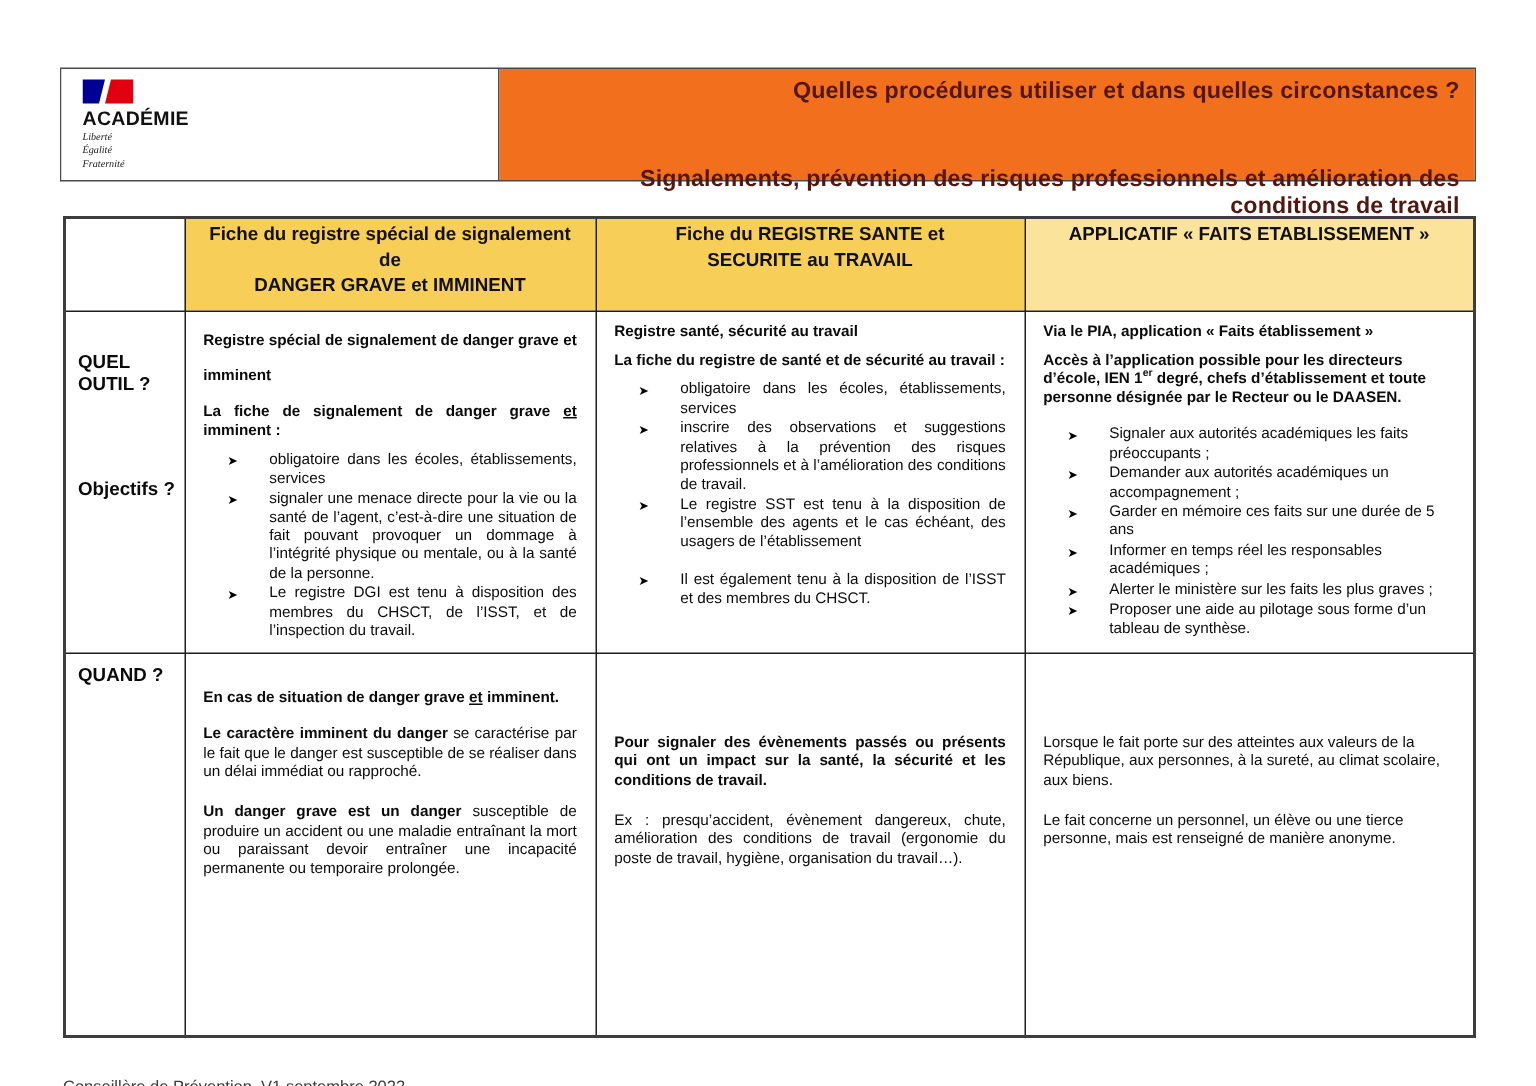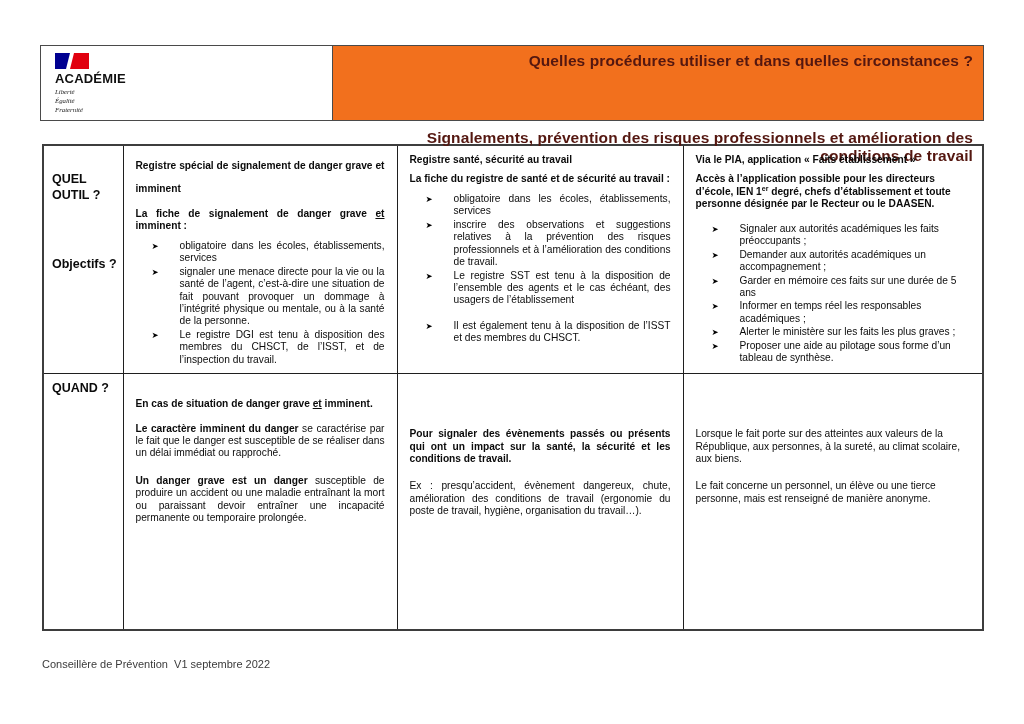--- a/index.html
+++ b/index.html
@@ -5,21 +5,21 @@
   html,body{margin:0;padding:0;background:#ffffff;}
   body{width:1024px;height:724px;font-family:"Liberation Sans",sans-serif;color:#0b0b0b;}
   .page{box-sizing:border-box;width:1024px;height:724px;padding:45px 40px 0 40px;overflow:hidden;background:#fff;}
 
   
   .banner{display:flex;width:944px;height:76px;border:1px solid #4a4a4a;box-sizing:border-box;}
   .logo-box{width:292px;background:#fff;border-right:1px solid #4a4a4a;box-sizing:border-box;padding:4px 8px 2px 14px;}
   .flag{display:block;margin:2px 0 1px 0;}
   .logo-name{font-weight:bold;font-size:13px;line-height:1.08;letter-spacing:.2px;color:#111;}
   .motto{font-family:"Liberation Serif",serif;font-style:italic;font-size:6.8px;line-height:1.3;color:#222;margin-top:2px;white-space:pre-line;}
-  .banner-main{flex:1;display:flex;flex-direction:column;justify-content:space-between;box-sizing:border-box;padding:6px 10px 7px 10px;gap:18px;}
+  .banner-main{flex:1;display:flex;flex-direction:column;justify-content:space-between;box-sizing:border-box;padding:6px 10px 7px 10px;}
   .banner-line{font-weight:bold;font-size:15.5px;text-align:right;letter-spacing:.1px;}
 
   
   table.grid{border-collapse:collapse;table-layout:fixed;width:940px;margin:23px 0 0 2px;border:2px solid #3d3d3d;}
   table.grid td,table.grid th{border:1px solid #1f1f1f;vertical-align:top;box-sizing:border-box;}
   .head-row{height:62px;}
   th.colhead{vertical-align:middle;text-align:center;font-weight:bold;font-size:12.5px;line-height:1.35;white-space:pre-line;color:#101010;padding:2px 6px;}
   td.corner{background:#ffffff;}
   .label-cell{padding:26px 5px 6px 8px;font-weight:bold;font-size:12.5px;line-height:1.25;}
   .label-cell.tight{padding-top:7px;}
@@ -68,20 +68,29 @@
   </div>
 
   <table class="grid">
     <colgroup>
       <col style="width:80px">
         <col style="width:274px">
         <col style="width:286px">
         <col style="width:300px">
     </colgroup>
     <tbody>
+      <tr class="head-row">
+        <td class="corner"></td>
+        <th class="colhead" style="background-color: rgb(246, 206, 88);">Fiche du registre spécial de signalement
+de
+DANGER GRAVE et IMMINENT</th>
+        <th class="colhead" style="background-color: rgb(246, 206, 88);">Fiche du REGISTRE SANTE et
+SECURITE au TRAVAIL</th>
+        <th class="colhead" style="background-color: rgb(251, 227, 155);">APPLICATIF « FAITS ETABLISSEMENT »</th>
+      </tr>
       <tr class="row-outil">
         <td class="label-cell">
           <div class="label-top">QUEL
 OUTIL ?</div>
           <div class="label-bottom">Objectifs ?</div>
         </td>
         <td class="cell just">
             <div class="para loose"><span class="b">Registre spécial de signalement de danger grave et imminent</span></div>
             <div class="para"><span class="b">La fiche de signalement de danger grave </span><span class="b u">et</span><span class="b"> imminent :</span></div>
             <div class="bullets">

